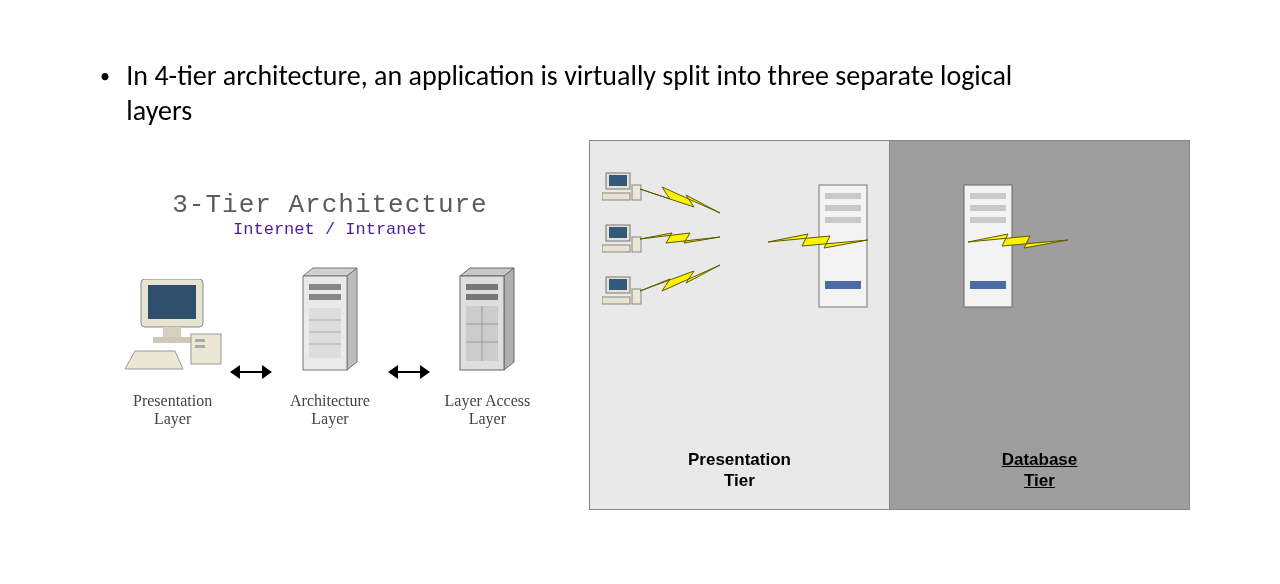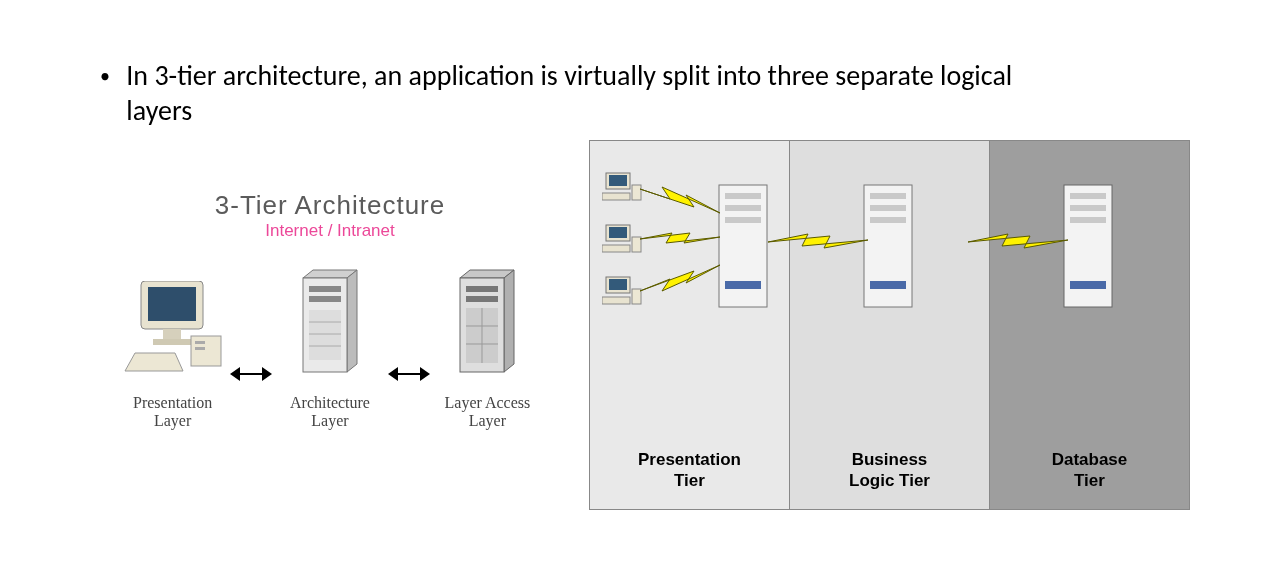--- a/index.html
+++ b/index.html
@@ -36,27 +36,27 @@
 
   
   .left-fig {
     position: absolute;
     left: 115px;
     top: 190px;
     width: 430px;
     height: 310px;
   }
   .left-title {
-    font-family: Liberation Sans, sans-serif;
+    font-family: Liberation Mono, monospace;
     text-align: center;
     color: #5b5b5b;
     margin-bottom: 25px;
   }
   .left-title .line1 { font-size: 26px; letter-spacing: 1px; }
-  .left-title .line2 { font-size: 17px; color: #ec4899; }
+  .left-title .line2 { font-size: 17px; color: #4c1d95; }
   .left-devices {
     display: flex;
     justify-content: space-between;
     align-items: flex-end;
   }
   .dev-col {
     display: flex;
     flex-direction: column;
     align-items: center;
     width: 120px;
@@ -111,21 +111,21 @@
     flex: 1;
     border: 1px solid #888;
     margin-left: -1px;
     display: flex;
     flex-direction: column;
     align-items: center;
     position: relative;
   }
   .tier-col.t1 { background: #e9e9e9; width: 200px; }
   .tier-col.t2 { background: #dedede; width: 200px; }
-  .tier-col.t3 { background: #9e9e9e; width: 200px; }
+  .tier-col.t3 { background: #9e9e9e; width: 200px; text-decoration: underline; }
   .tier-body {
     flex: 1;
     width: 100%;
     position: relative;
   }
   .tier-label {
     font-family: Arial, sans-serif;
     font-weight: bold;
     font-size: 17px;
     text-align: center;
@@ -163,21 +163,21 @@
     fill: #fff200;
     stroke: #5a5a00;
     stroke-width: 1;
   }
 </style>
 </head>
 <body>
 
 <div class="bullet-row">
   <span class="bullet-dot">•</span>
-  <span class="bullet-text">In 3-tier architecture, an application is virtually split into three separate logical layers</span>
+  <span class="bullet-text">In 4-tier architecture, an application is virtually split into three separate logical layers</span>
 </div>
 
 <div class="left-fig">
   <div class="left-title">
     <div class="line1">3-Tier Architecture</div>
     <div class="line2">Internet / Intranet</div>
   </div>
   <div class="left-devices">
 
     <div class="dev-col">
@@ -306,37 +306,20 @@
             <polygon points="0,30 30,18 22,30 80,4 46,22 54,10"></polygon>
           </svg>
       </div>
     </div>
     <div class="tier-label">
       <span>Presentation</span><br>
       <span>Tier</span>
     </div>
   </div>
 
-  <div class="tier-col t2">
-    <div class="tier-body">
-      <div class="tower">
-        <svg viewBox="0 0 56 130">
-          <rect x="4" y="4" width="48" height="122" fill="#f3f3f3" stroke="#777"></rect>
-          <rect x="10" y="12" width="36" height="6" fill="#c9c9c9"></rect>
-          <rect x="10" y="24" width="36" height="6" fill="#c9c9c9"></rect>
-          <rect x="10" y="36" width="36" height="6" fill="#c9c9c9"></rect>
-          <rect x="10" y="100" width="36" height="8" fill="#4a6aa8"></rect>
-        </svg>
-      </div>
-    </div>
-    <div class="tier-label">
-      <span>Business</span><br>
-      <span>Logic Tier</span>
-    </div>
-  </div>
 
   <div class="tier-col t3">
     <div class="tier-body">
       <div class="tower">
         <svg viewBox="0 0 56 130">
           <rect x="4" y="4" width="48" height="122" fill="#f3f3f3" stroke="#666"></rect>
           <rect x="10" y="12" width="36" height="6" fill="#c9c9c9"></rect>
           <rect x="10" y="24" width="36" height="6" fill="#c9c9c9"></rect>
           <rect x="10" y="36" width="36" height="6" fill="#c9c9c9"></rect>
           <rect x="10" y="100" width="36" height="8" fill="#4a6aa8"></rect>

